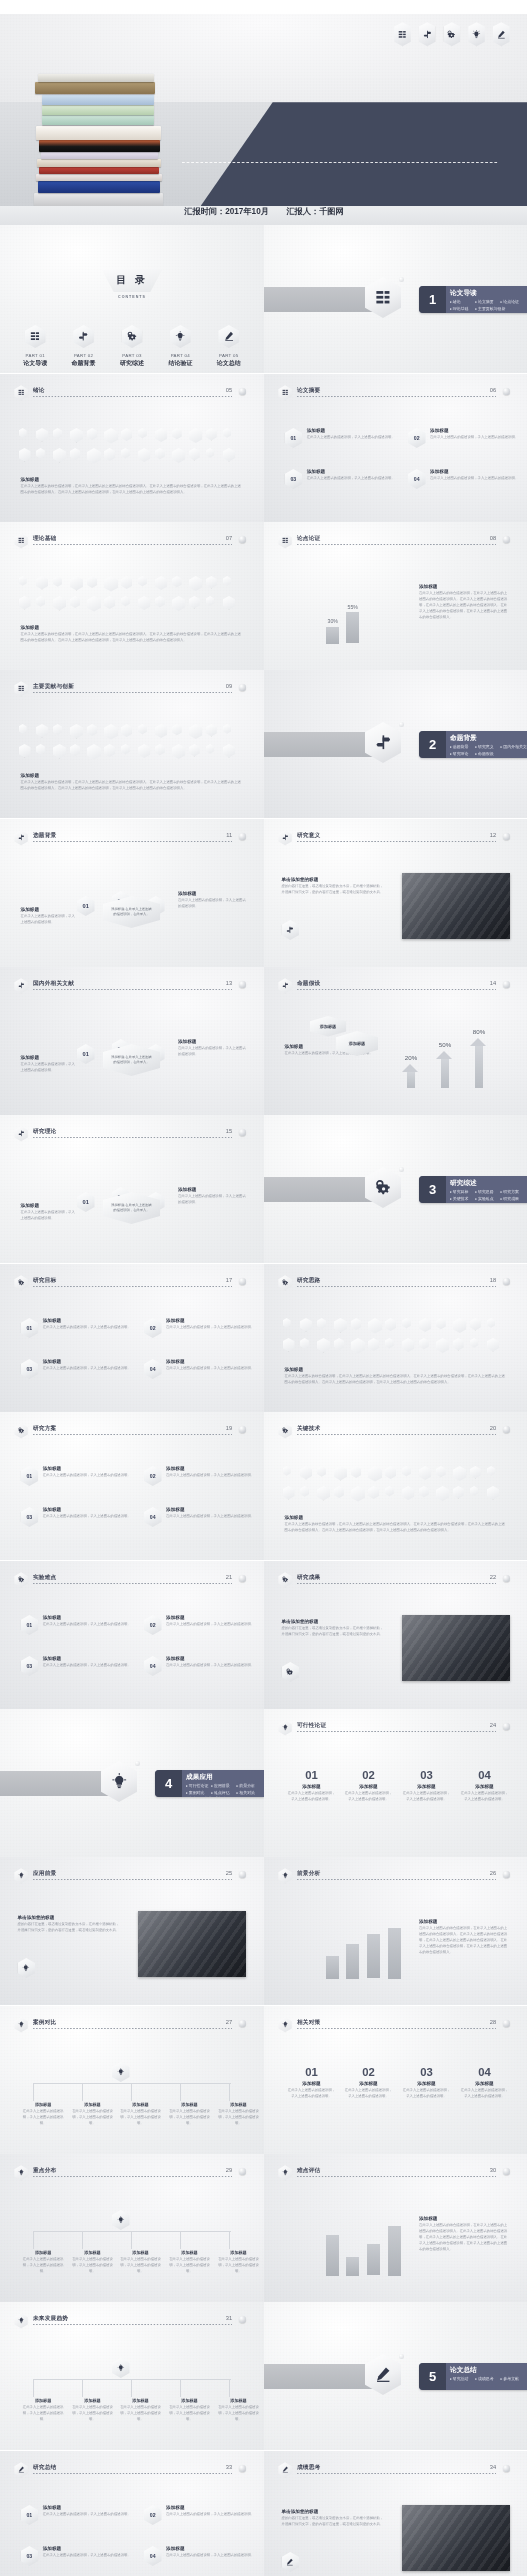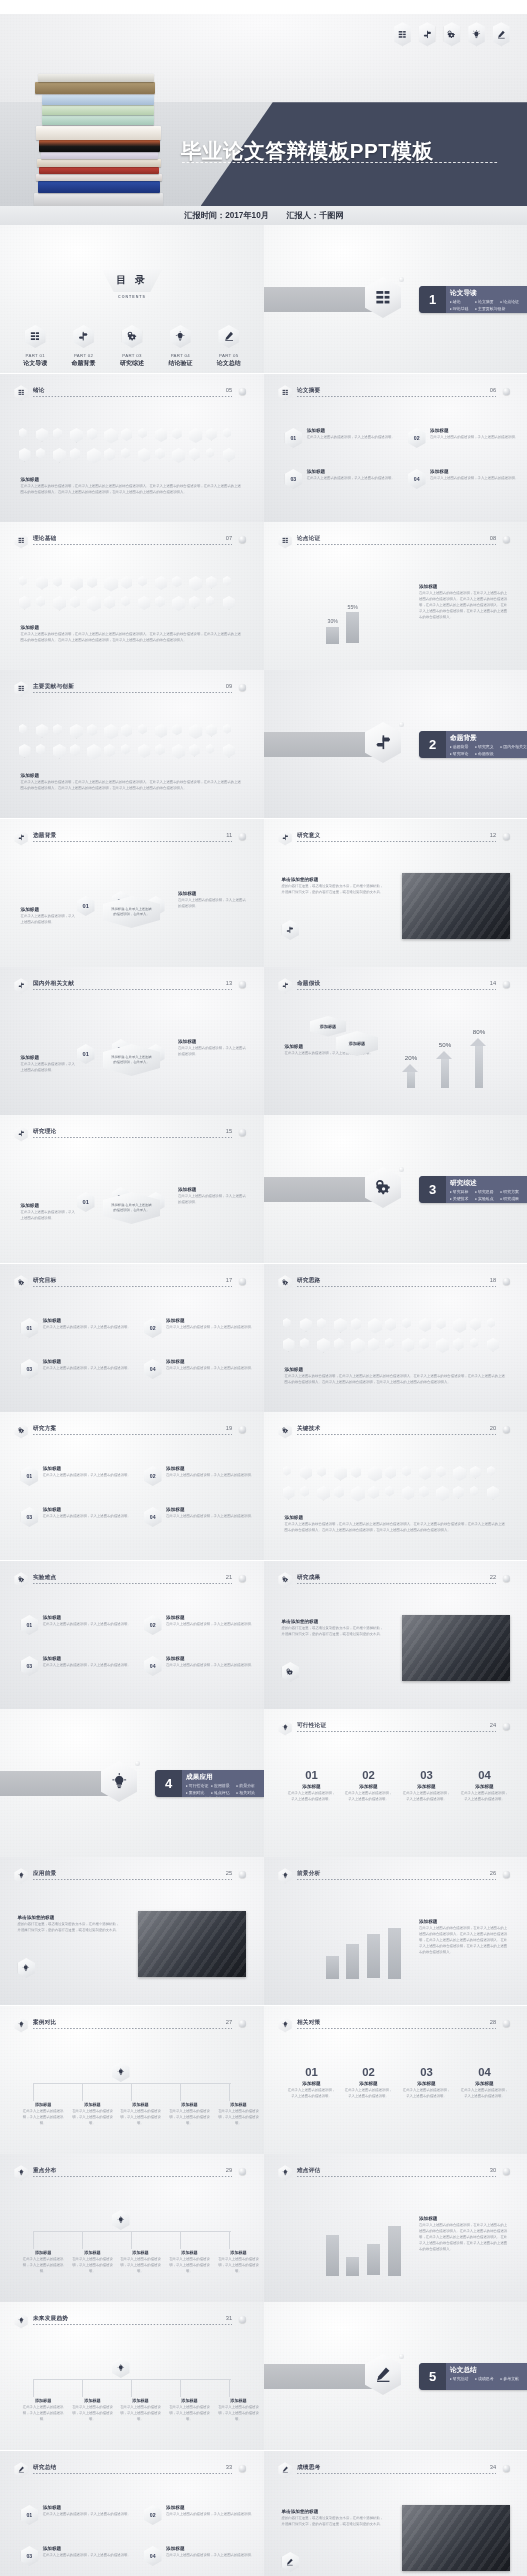--- a/index.html
+++ b/index.html
@@ -90,21 +90,21 @@
     box-shadow:0 1px 1.5px rgba(0,0,0,.28);
     display:flex; align-items:center; justify-content:center;
   }
   .hexIcon svg { width:8.8px; height:8.8px; fill:#343a4c; }
   .books { position:absolute; left:31px; bottom:0; width:139px; height:155px; }
   .book { position:absolute; left:0; border-radius:1px; box-shadow:0 0.5px 1px rgba(0,0,0,.25); }
 
   .cover-footer {
     position:absolute; left:0; top:206px; width:528px; height:19.6px;
     background:linear-gradient(180deg,#eceef0,#e0e2e5);
-    display:flex; align-items:center; justify-content:center; gap:17.5px;
+    display:flex; align-items:flex-start; justify-content:center; gap:17.5px;
     font-size:8.2px; color:#2f3442; font-weight:bold;
   }
 
   
   .toc-title { position:absolute; left:50%; top:44px; transform:translateX(-50%);
      width:61px; height:23px;
      background:linear-gradient(170deg,#fbfbfc,#e6e8ea);
      clip-path:polygon(6% 0,94% 0,100% 0,80% 100%,20% 100%,0 0);
      box-shadow:0 1px 1.5px rgba(0,0,0,.16);
      display:flex; align-items:center; justify-content:center;
@@ -229,21 +229,20 @@
       <div class="book" style="bottom:54px;left:8.2px;width:121px;height:12.4px;background:linear-gradient(180deg,#d2653c,#191818 55%,#0d0d0d)"></div>
       <div class="book" style="bottom:66px;left:5.2px;width:125px;height:14.4px;background:linear-gradient(180deg,#fbf8f4,#ddd6cc)"></div>
       <div class="book" style="bottom:81px;left:11.3px;width:112px;height:10.3px;background:linear-gradient(180deg,#cfe6da,#a6c8b8)"></div>
       <div class="book" style="bottom:91px;left:11.3px;width:112px;height:10.3px;background:linear-gradient(180deg,#ddebd7,#b6cfae)"></div>
       <div class="book" style="bottom:101px;left:11.3px;width:112px;height:10.3px;background:linear-gradient(180deg,#cfe0ef,#a6bdd6)"></div>
       <div class="book" style="bottom:112px;left:4.1px;width:120px;height:12.4px;background:linear-gradient(180deg,#b09a72,#8a7450)"></div>
       <div class="book" style="bottom:124px;left:7.2px;width:116px;height:8.2px;background:linear-gradient(180deg,#efeee9,#cbc9c2)"></div>
     </div>
 
     <div class="cover-wedge"></div>
-    <div class="cover-title">毕业论文答辩模板PPT模板</div>
     <div class="cover-underline"></div>
   </div>
 
   <div class="cover-footer">
     <span>汇报时间：2017年10月</span>
     <span>汇报人：千图网</span>
   </div>
 
   <div id="grid">
       <div class="slide" style="left: 0px; top: 225px;">

